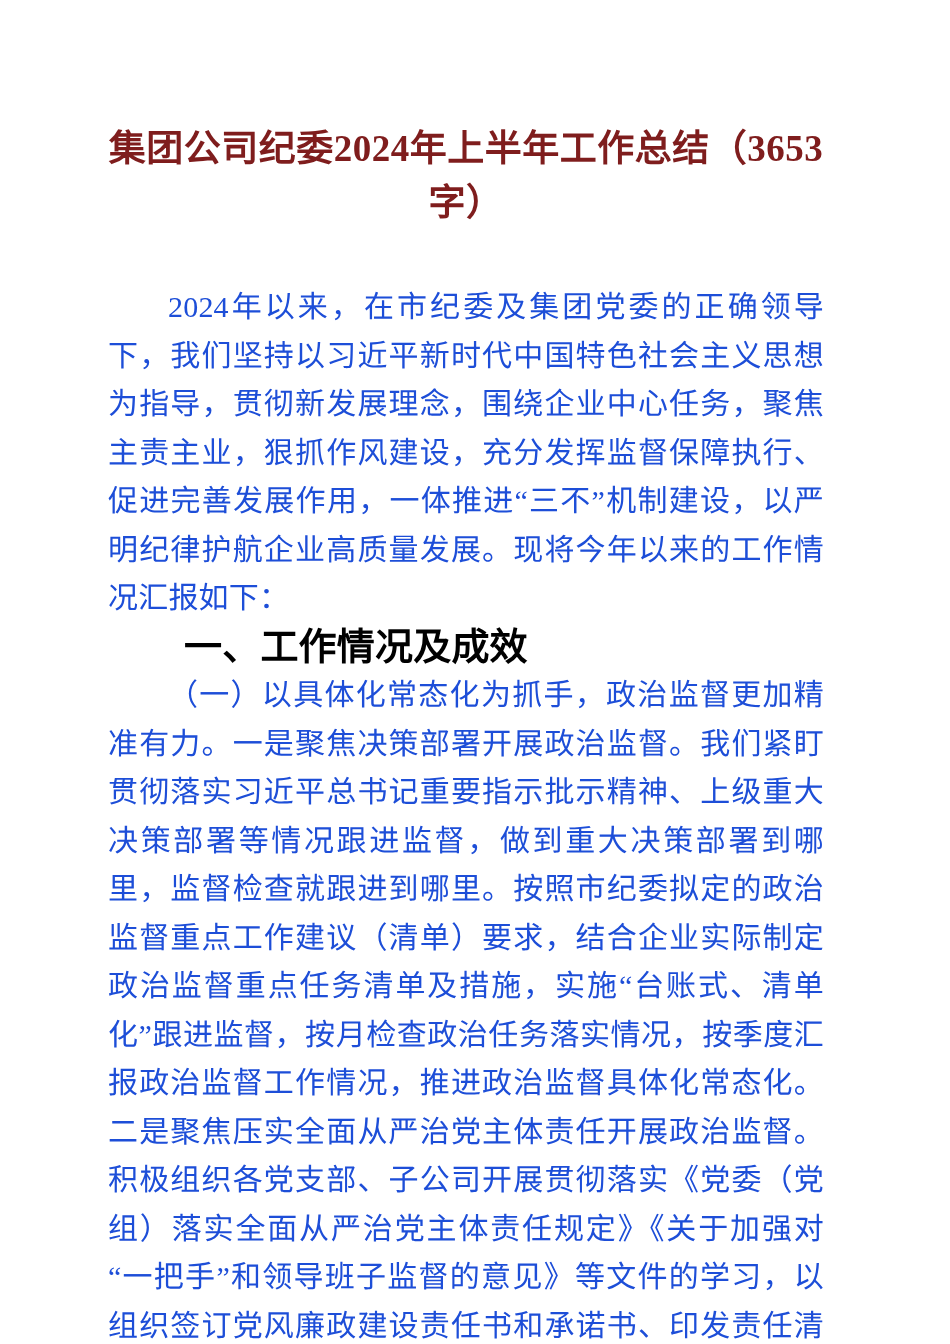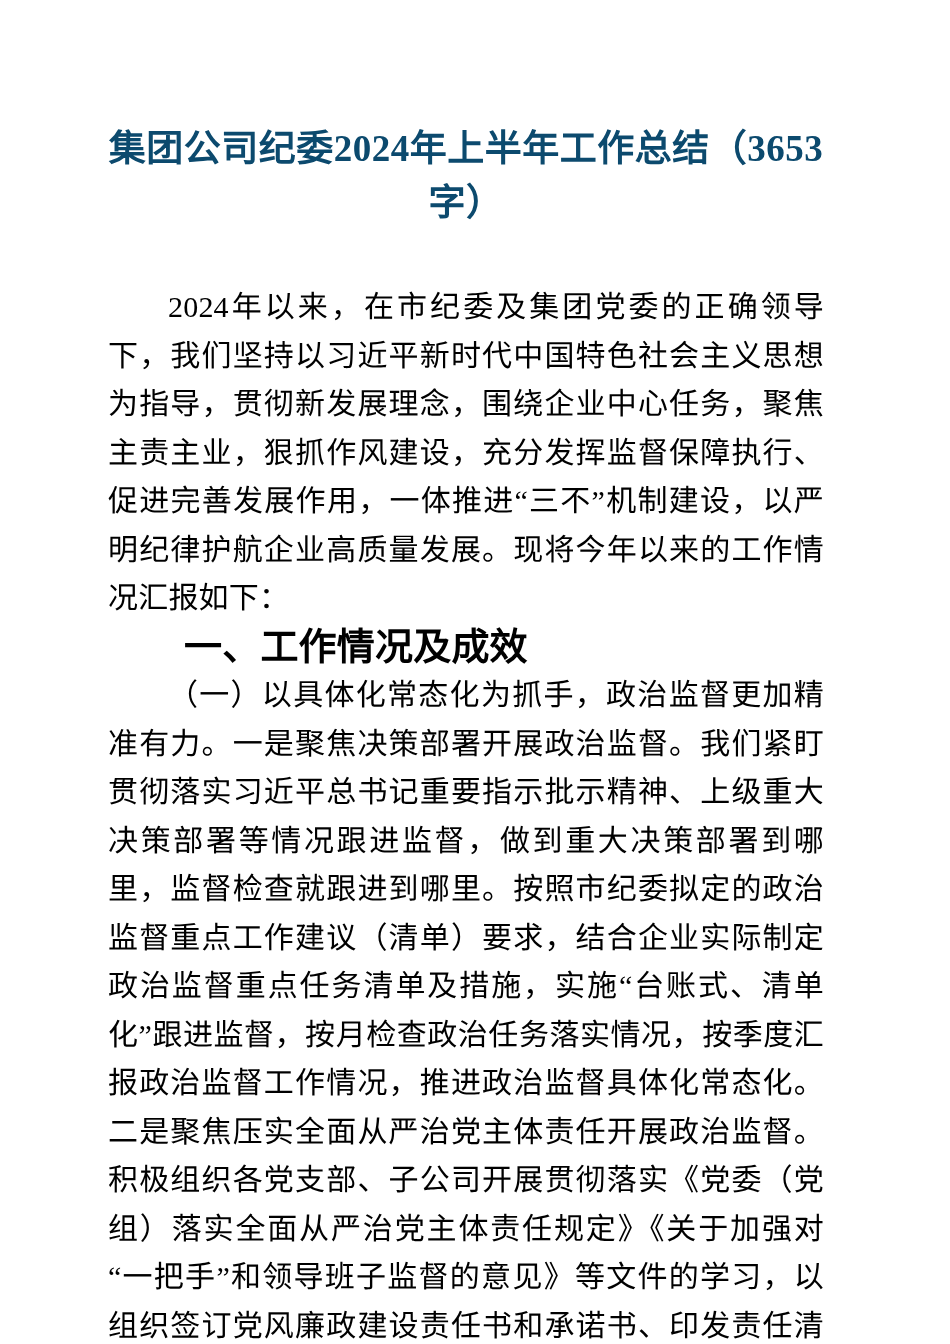--- a/index.html
+++ b/index.html
@@ -25,30 +25,30 @@
     left: 108px;
     top: 0;
     width: 716px;
   }
   .doc-title {
     font-family: "Liberation Serif", "DejaVu Serif", serif;
     font-weight: bold;
     font-size: 37px;
     line-height: 54px;
     text-align: center;
-    color: #0c4a6e;
+    color: #7f1d1d;
     margin: 0;
     padding-top: 122px;
     letter-spacing: 0.5px;
   }
   .body-para {
     font-family: "Liberation Serif", "DejaVu Serif", serif;
     font-size: 30px;
     line-height: 48.5px;
-    color: #000000;
+    color: #1d4ed8;
     margin: 0;
     text-align: justify;
     text-justify: inter-ideograph;
     text-indent: 2em;
     letter-spacing: 0.2px;
     word-break: break-all;
   }
   .para-gap-top {
     margin-top: 53px;
   }

